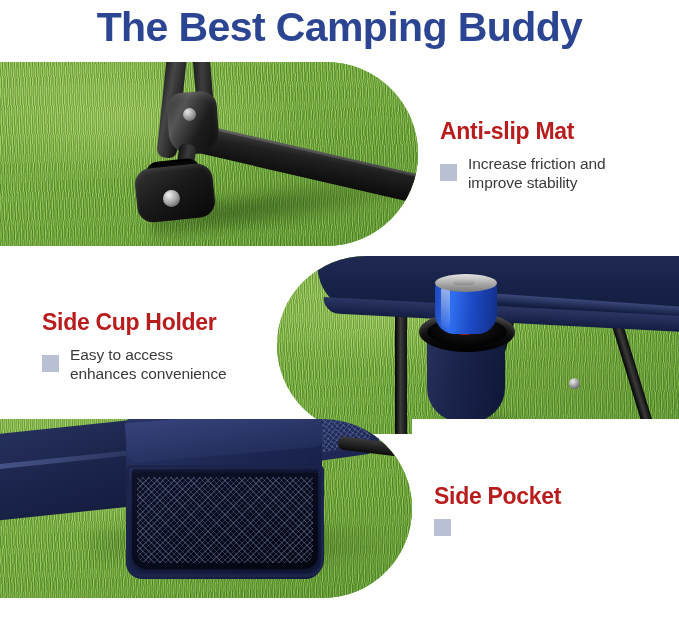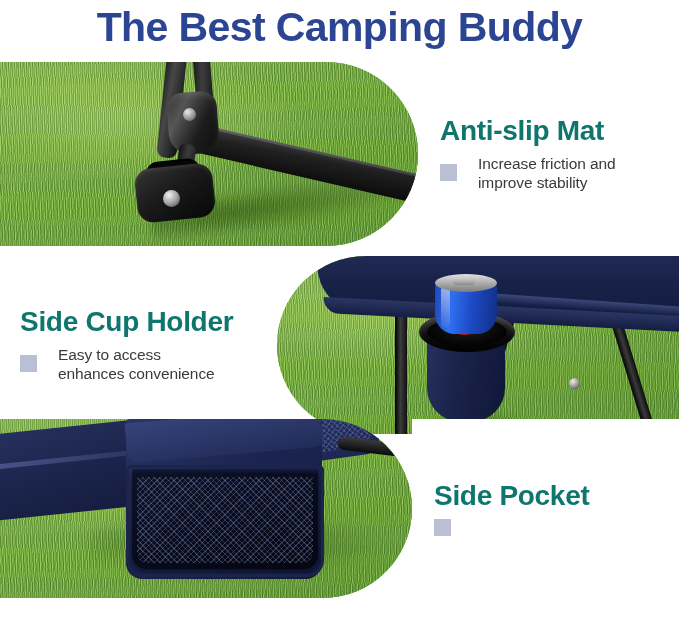--- a/index.html
+++ b/index.html
@@ -408,36 +408,36 @@
 
   
   .text-panel {
     flex: 1 1 auto;
     display: flex;
     flex-direction: column;
     justify-content: center;
     background: #ffffff;
   }
   .text-panel.align-right { padding-left: 22px; }
-  .text-panel.align-left  { padding-left: 20px; padding-right: 8px; }
+  .text-panel.align-left  { padding-left: 42px; padding-right: 8px; }
 
   .feature-title {
     font-family: "Liberation Sans", sans-serif;
-    font-size: 28px;
+    font-size: 23px;
     font-weight: bold;
-    color: #0f766e;
+    color: #b91c1c;
     letter-spacing: -0.3px;
     line-height: 28px;
     margin: 0 0 9px 0;
     white-space: nowrap;
   }
   .feature-body-row {
     display: flex;
     align-items: center;
-    gap: 21px;
+    gap: 11px;
   }
   .bullet-square {
     flex: 0 0 auto;
     width: 17px;
     height: 17px;
     background: #b9c0d4;
   }
   .feature-body {
     font-family: "Liberation Sans", sans-serif;
     font-size: 15.5px;

